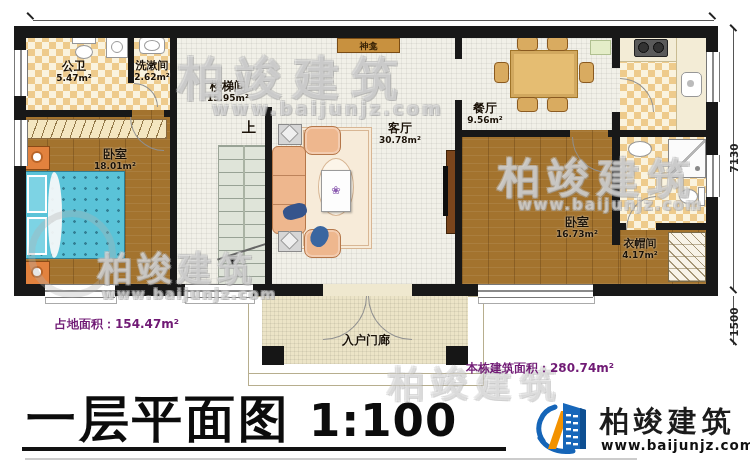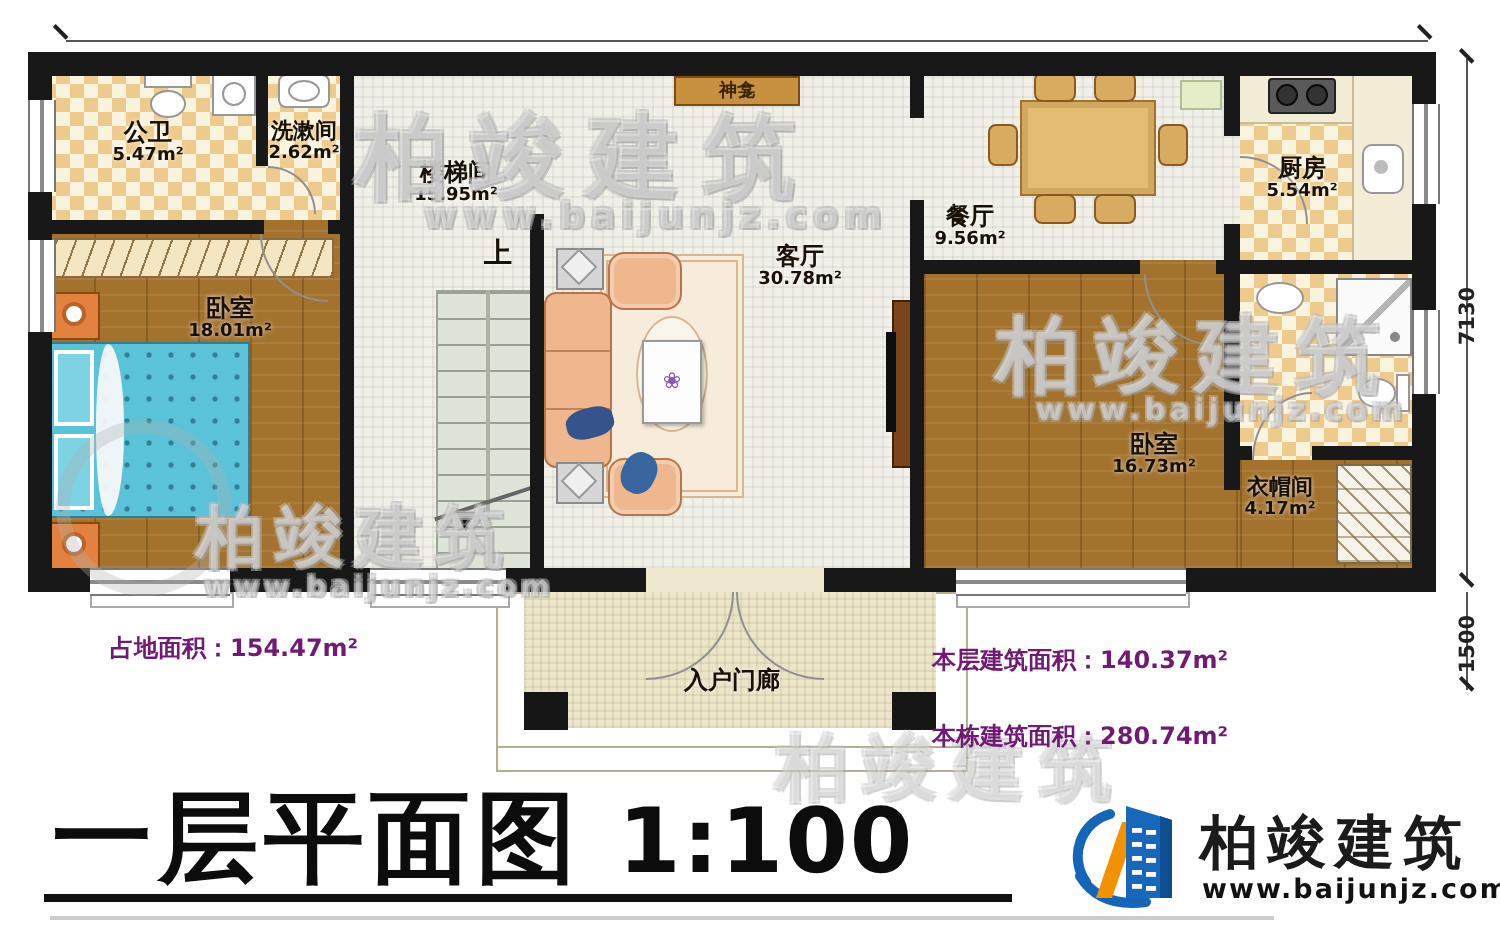--- a/index.html
+++ b/index.html
@@ -199,24 +199,20 @@
     <div class="rarea">18.01m²</div>
   </div>
   <div class="rlabel" style="left:366px;top:122px;width:68px">
     <div class="rname">客厅</div>
     <div class="rarea">30.78m²</div>
   </div>
   <div class="rlabel" style="left:453px;top:102px;width:64px">
     <div class="rname">餐厅</div>
     <div class="rarea">9.56m²</div>
   </div>
-  <div class="rlabel" style="left:616px;top:78px;width:70px">
-    <div class="rname">厨房</div>
-    <div class="rarea">5.54m²</div>
-  </div>
   <div class="rlabel" style="left:543px;top:216px;width:68px">
     <div class="rname">卧室</div>
     <div class="rarea">16.73m²</div>
   </div>
   <div class="rlabel" style="left:606px;top:238px;width:68px">
     <div class="rname small">衣帽间</div>
     <div class="rarea">4.17m²</div>
   </div>
   <div class="rlabel" style="left:318px;top:334px;width:96px">
     <div class="rname">入户门廊</div>
@@ -226,21 +222,20 @@
   <div class="wm" style="left:178px;top:48px;font-size:46px;letter-spacing:12px">柏竣建筑</div>
   <div class="wm" style="left:212px;top:98px;font-size:18px;letter-spacing:3px">www.baijunjz.com</div>
   <div class="abs" style="left:28px;top:210px;width:74px;height:74px;border:7px solid rgba(175,175,175,.33);border-radius:50%;z-index:40"></div>
   <div class="wm" style="left:98px;top:246px;font-size:34px;letter-spacing:6px">柏竣建筑</div>
   <div class="wm" style="left:102px;top:286px;font-size:14px;letter-spacing:2px">www.baijunjz.com</div>
   <div class="wm" style="left:498px;top:150px;font-size:42px;letter-spacing:8px">柏竣建筑</div>
   <div class="wm" style="left:518px;top:196px;font-size:15px;letter-spacing:2px">www.baijunjz.com</div>
   <div class="wm" style="left:388px;top:360px;font-size:36px;letter-spacing:8px;opacity:.7">柏竣建筑</div>
 
   <div class="info" style="left:55px;top:316px">占地面积：154.47m²</div>
-  <div class="info" style="left:466px;top:322px">本层建筑面积：140.37m²</div>
   <div class="info" style="left:466px;top:360px">本栋建筑面积：280.74m²</div>
 
   <div class="title" style="left:26px;top:386px"><span>一层平面图</span><span class="scale">1:100</span></div>
   <div class="abs" style="left:22px;top:447px;width:484px;height:4px;background:#111;z-index:50"></div>
   <div class="abs" style="left:25px;top:458px;width:612px;height:2px;background:#ccc;z-index:49"></div>
 
   <div class="abs" style="left:536px;top:398px;width:58px;height:58px;z-index:50">
     <svg width="58" height="58" viewBox="0 0 58 58">
       <path d="M7 43 A22 22 0 0 1 19 9" fill="none" stroke="#1565b8" stroke-width="5" stroke-linecap="round"></path>
       <path d="M4 40 Q14 56 37 53" fill="none" stroke="#1565b8" stroke-width="5" stroke-linecap="round"></path>

